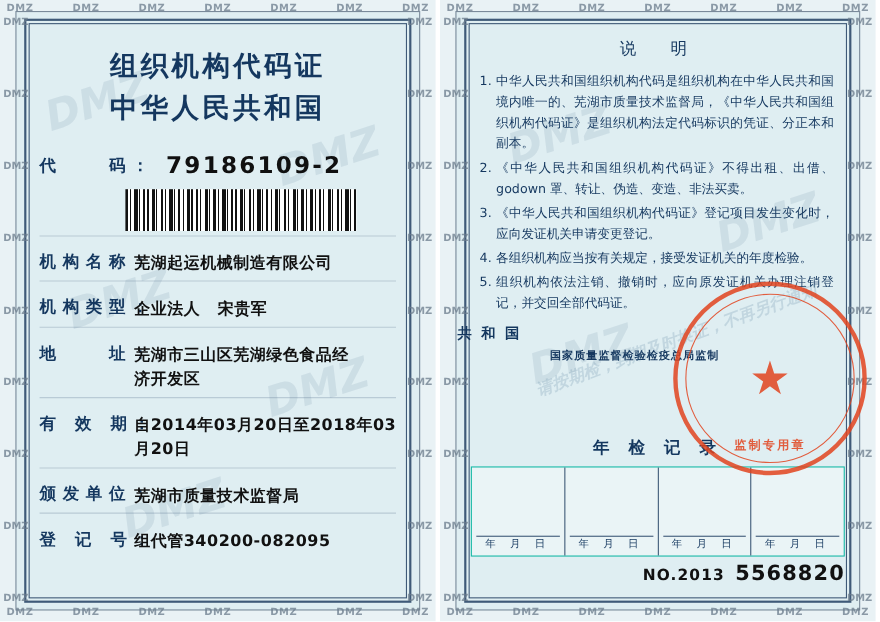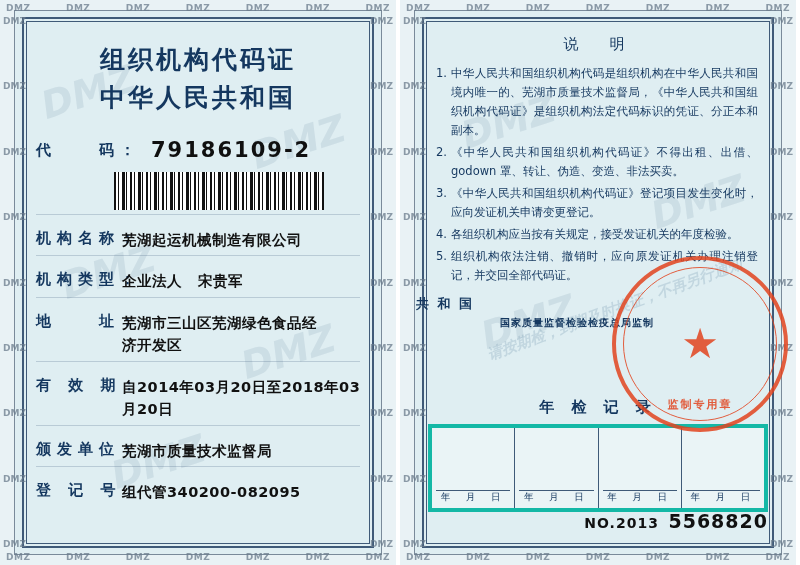--- a/index.html
+++ b/index.html
@@ -233,25 +233,24 @@
     color:#14375f;
     font-size:15px;
     font-weight:bold;
     letter-spacing:6px;
     z-index:4;
   }
   .year-table{
     position:absolute;
     left:28px;right:28px;top:424px;
     height:80px;
-    border:4px solid #14b8a6;
+    border:1px solid #14b8a6;
     display:flex;
     z-index:4;
     background:rgba(255,255,255,0.35);
-    font-family:Liberation Mono, monospace;
   }
   .year-cell{
     flex:1;
     border-right:1px solid #3f5a78;
     position:relative;
   }
   .year-cell:last-child{border-right:none;}
   .year-cell .ymd{
     position:absolute;
     left:0;right:0;bottom:4px;

